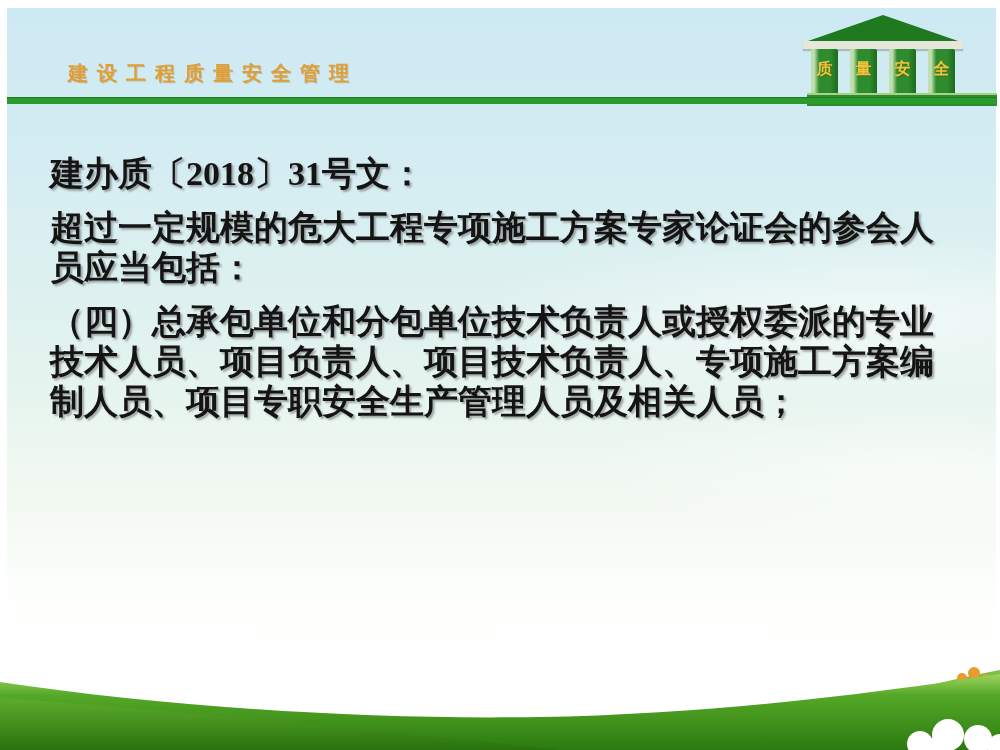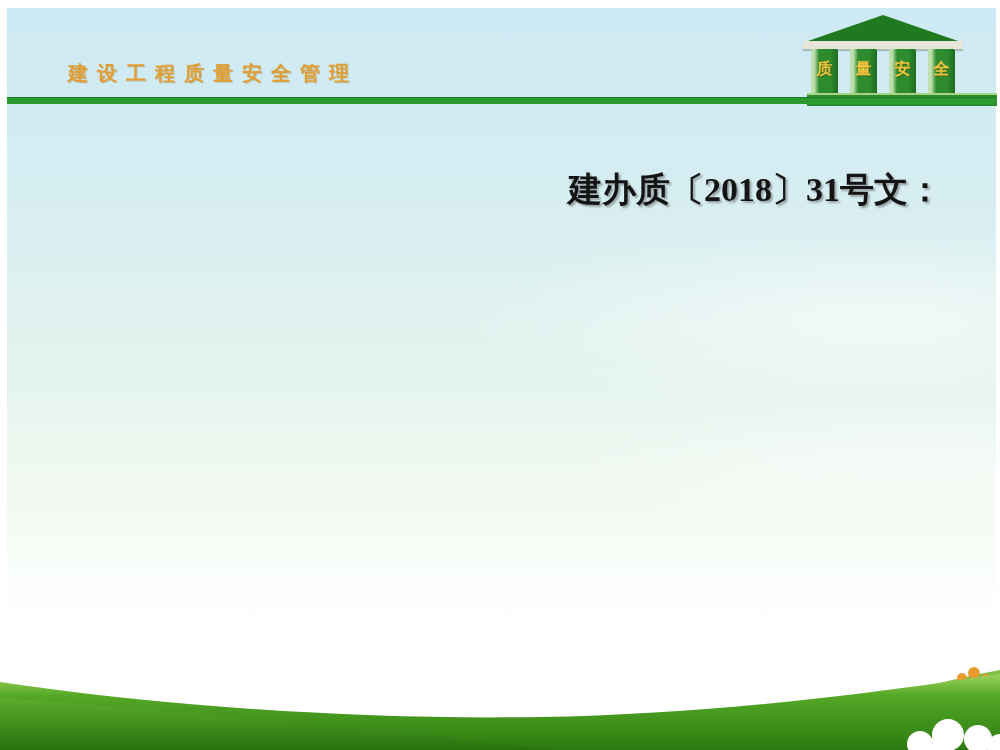--- a/index.html
+++ b/index.html
@@ -71,21 +71,21 @@
     border-top:2px solid #a8d387;
   }
   
   .content{
     position:absolute;left:43px;top:146px;width:892px;
     color:var(--body-text,#141414);
     font-size:34px;font-weight:bold;line-height:40px;
     text-shadow:2px 2px 2px rgba(90,90,90,.5);
     letter-spacing:0;
   }
-  .content p{margin:16px 0 14px 0;text-align:right;}
+  .content p{margin:0 0 14px 0;}
   
   .grass{position:absolute;left:0;bottom:0;width:1000px;height:130px;}
 </style>
 </head>
 <body>
 
 <div id="slide">
   <div id="sky">
 
     <div class="header-title">建设工程质量安全管理</div>
@@ -103,20 +103,22 @@
         <span style="left:78px">安</span>
         <span style="left:117px">全</span>
       </div>
       <div class="logo-base"></div>
     </div>
 
     <div class="divider"></div>
 
     <div class="content">
       <p>建办质〔2018〕31号文：</p>
+      <p>超过一定规模的危大工程专项施工方案专家论证会的参会人员应当包括：</p>
+      <p>（四）总承包单位和分包单位技术负责人或授权委派的专业技术人员、项目负责人、项目技术负责人、专项施工方案编制人员、项目专职安全生产管理人员及相关人员；</p>
     </div>
   </div>
 
   <svg class="grass" viewBox="0 0 1000 130">
     <defs>
       <linearGradient id="grassGrad" x1="0" y1="0" x2="0" y2="1">
         <stop offset="0" stop-color="#9ed45e"></stop>
         <stop offset="0.28" stop-color="#55a827"></stop>
         <stop offset="1" stop-color="#2b7a10"></stop>
       </linearGradient>

